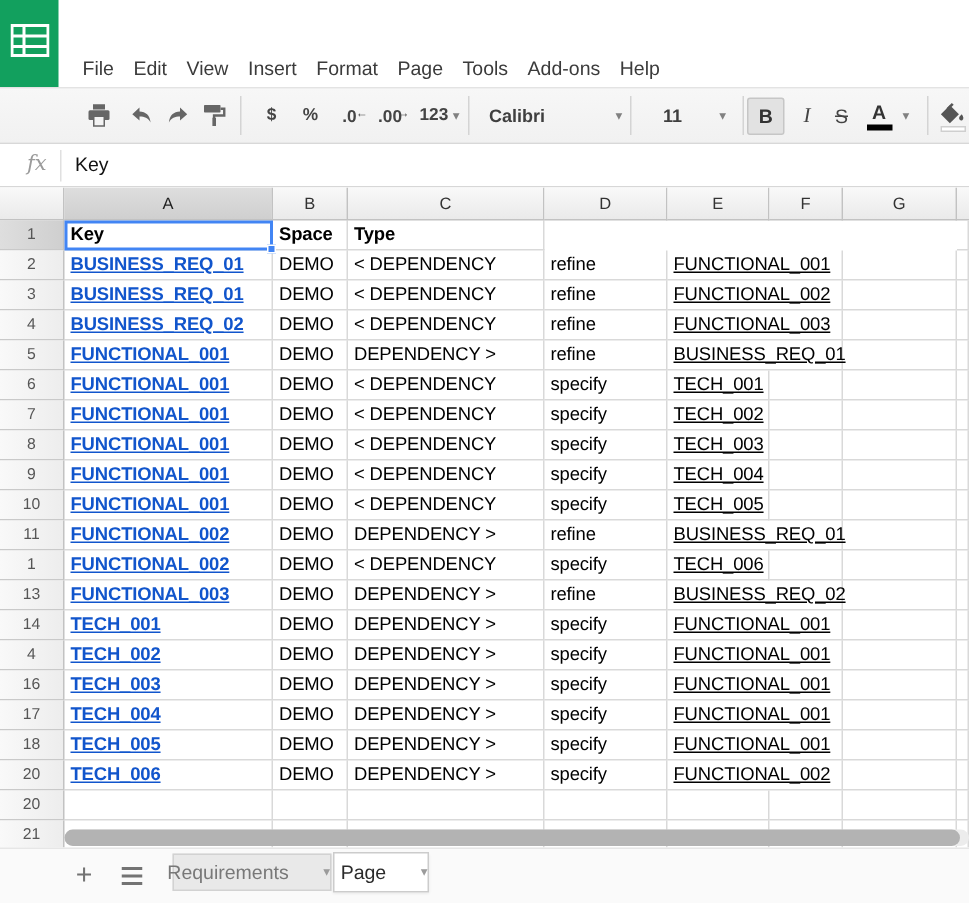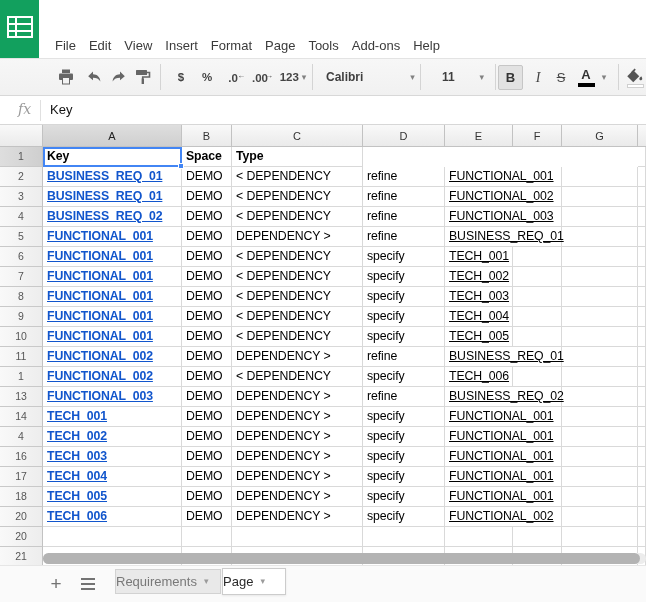--- a/index.html
+++ b/index.html
@@ -57,21 +57,21 @@
   #fill-handle { position:absolute; right:-4px; bottom:-4px; width:6px; height:6px; background:#4285f4; border:1px solid #fff; }
 
   
   #hscroll-track { position:absolute; left:43px; top:553px; width:603px; height:11px; background:#ececec; border-radius:6px; }
   #hscroll-thumb { position:absolute; left:0; top:0; width:597px; height:11px; background:#b3b3b3; border-radius:6px; }
 
   
   #sheetbar { position:absolute; left:0; top:565px; width:646px; height:37px; background:#fafafa; border-top:1px solid #e6e6e6; }
   #add-sheet { position:absolute; left:44px; top:6px; width:24px; height:24px; display:flex; align-items:center; justify-content:center; font-size:19px; color:#737373; }
   #all-sheets { position:absolute; left:76px; top:8px; width:24px; height:20px; display:flex; align-items:center; justify-content:center; }
-  .sheet-tab { position:absolute; display:flex; align-items:center; justify-content:flex-start; gap:7px; font-size:13px; }
+  .sheet-tab { position:absolute; display:flex; align-items:center; justify-content:flex-end; gap:23px; font-size:13px; }
   .sheet-tab .caret { color:#9b9b9b; }
   .tab-inactive { left:115px; top:3px; width:106px; height:25px; background:#e9e9e9; border:1px solid #d2d2d2; color:#787878; }
   .tab-active { left:222px; top:2px; width:64px; height:27px; background:#fff; border:1px solid #ccc; color:#2a2a2a; box-shadow:0 1px 2px rgba(0,0,0,0.08); }
 </style>
 </head>
 <body>
 
 <div id="app">
 
   <div id="header">

